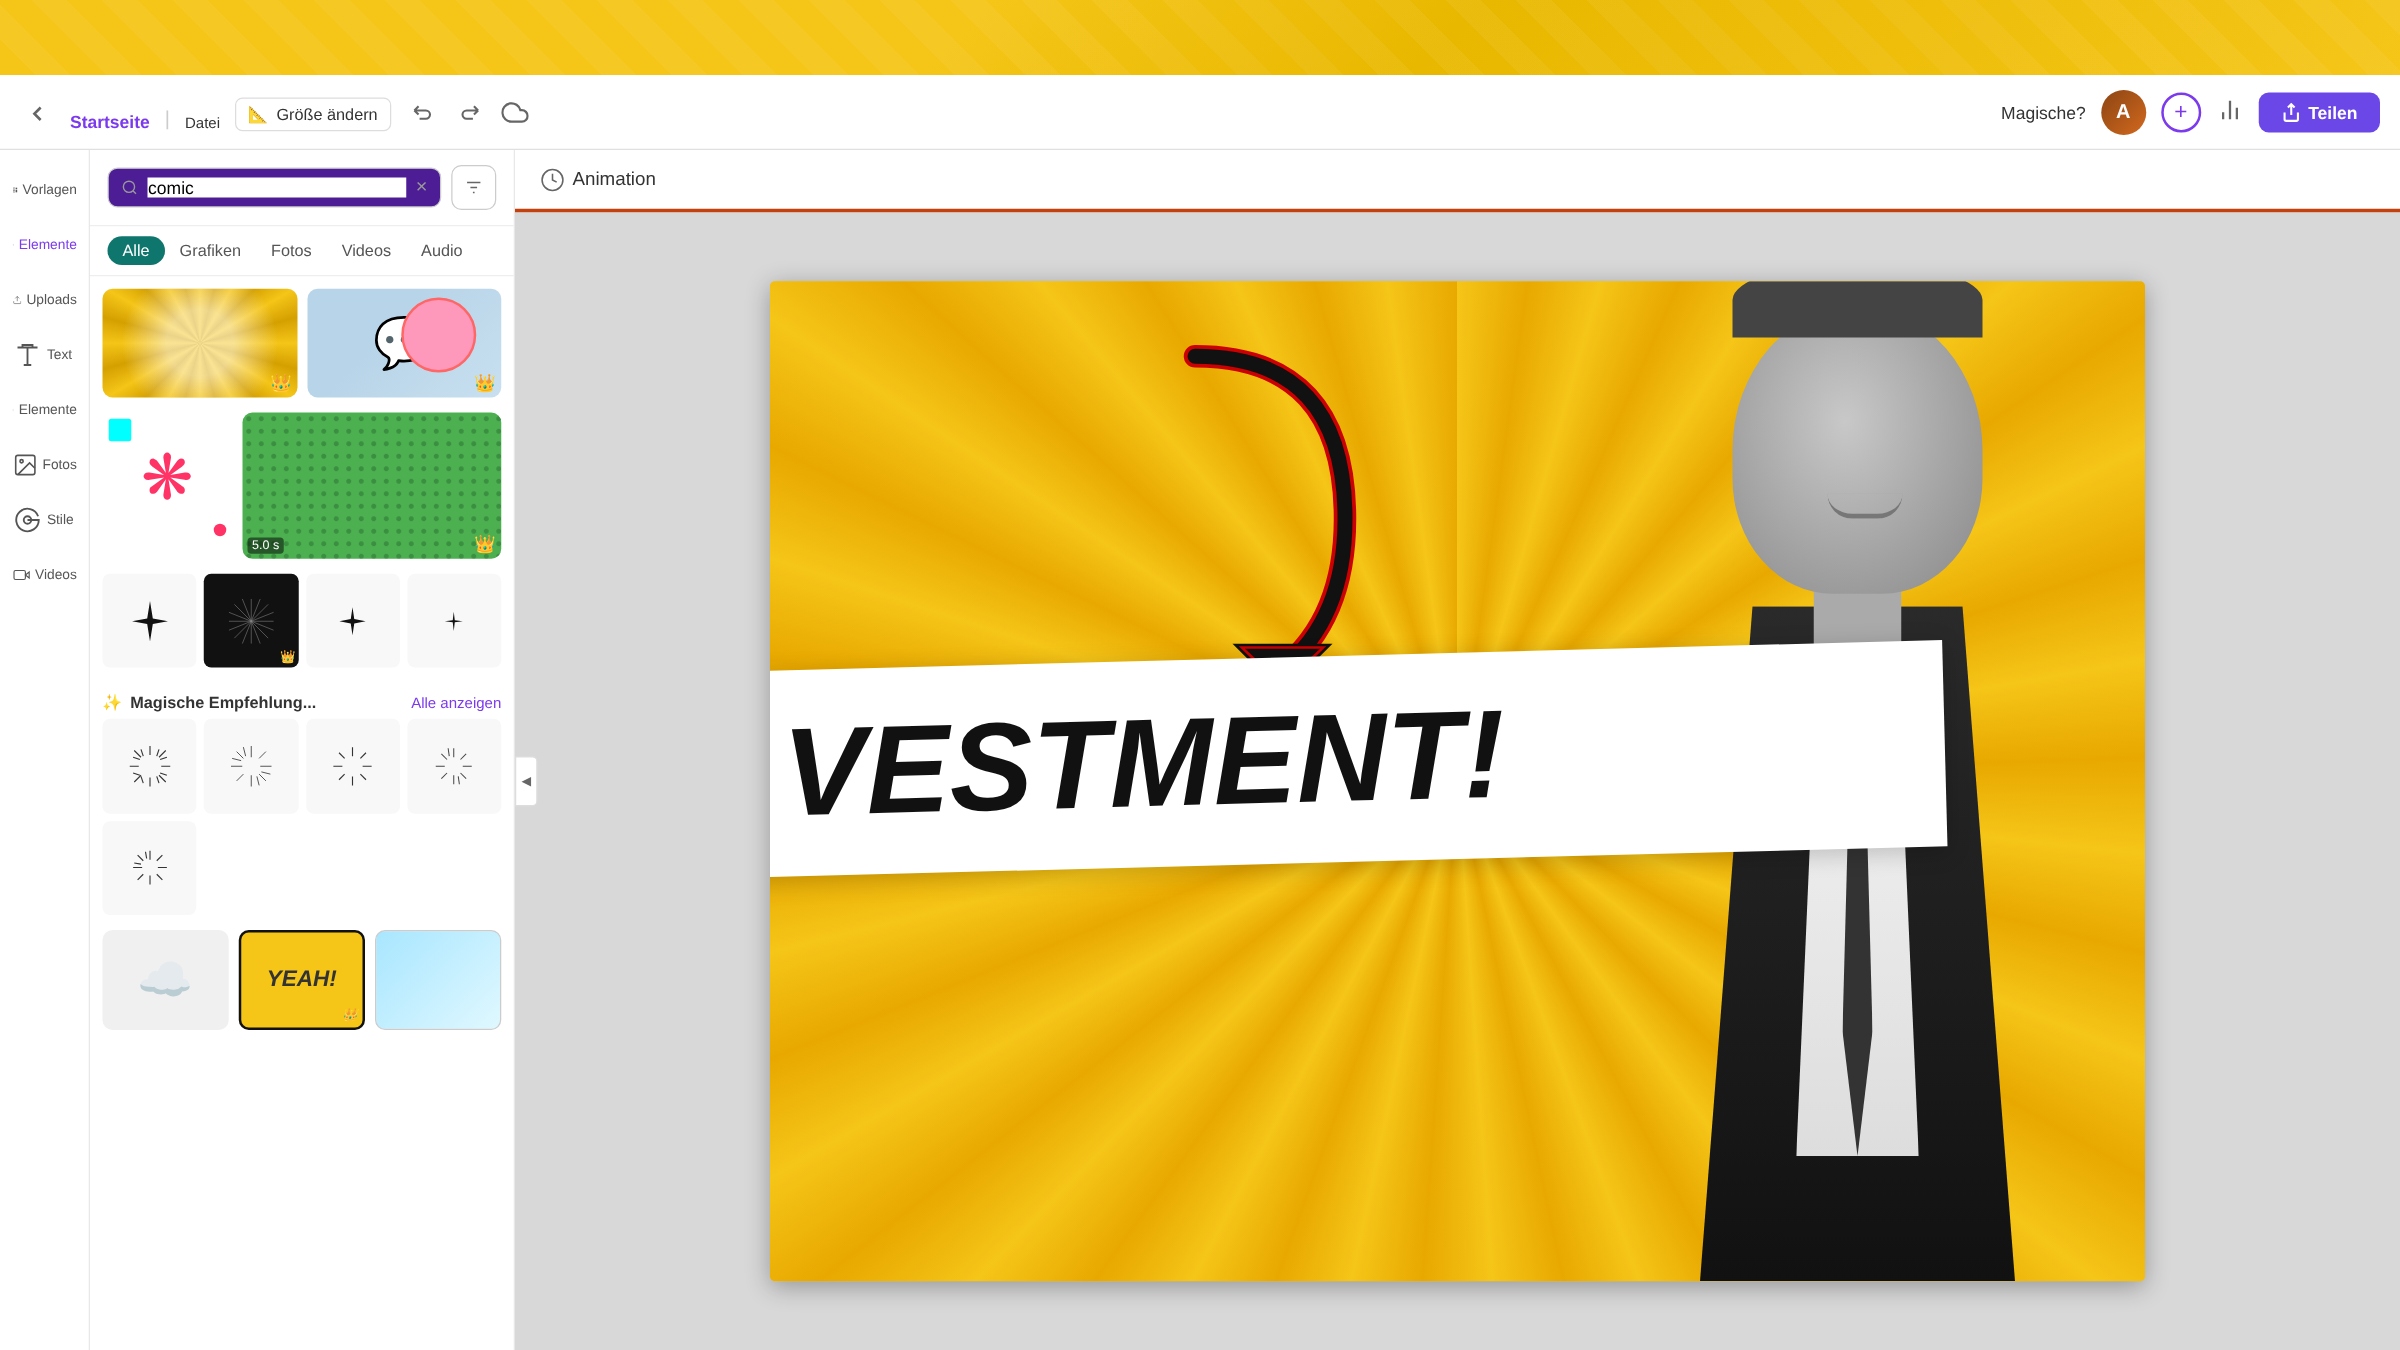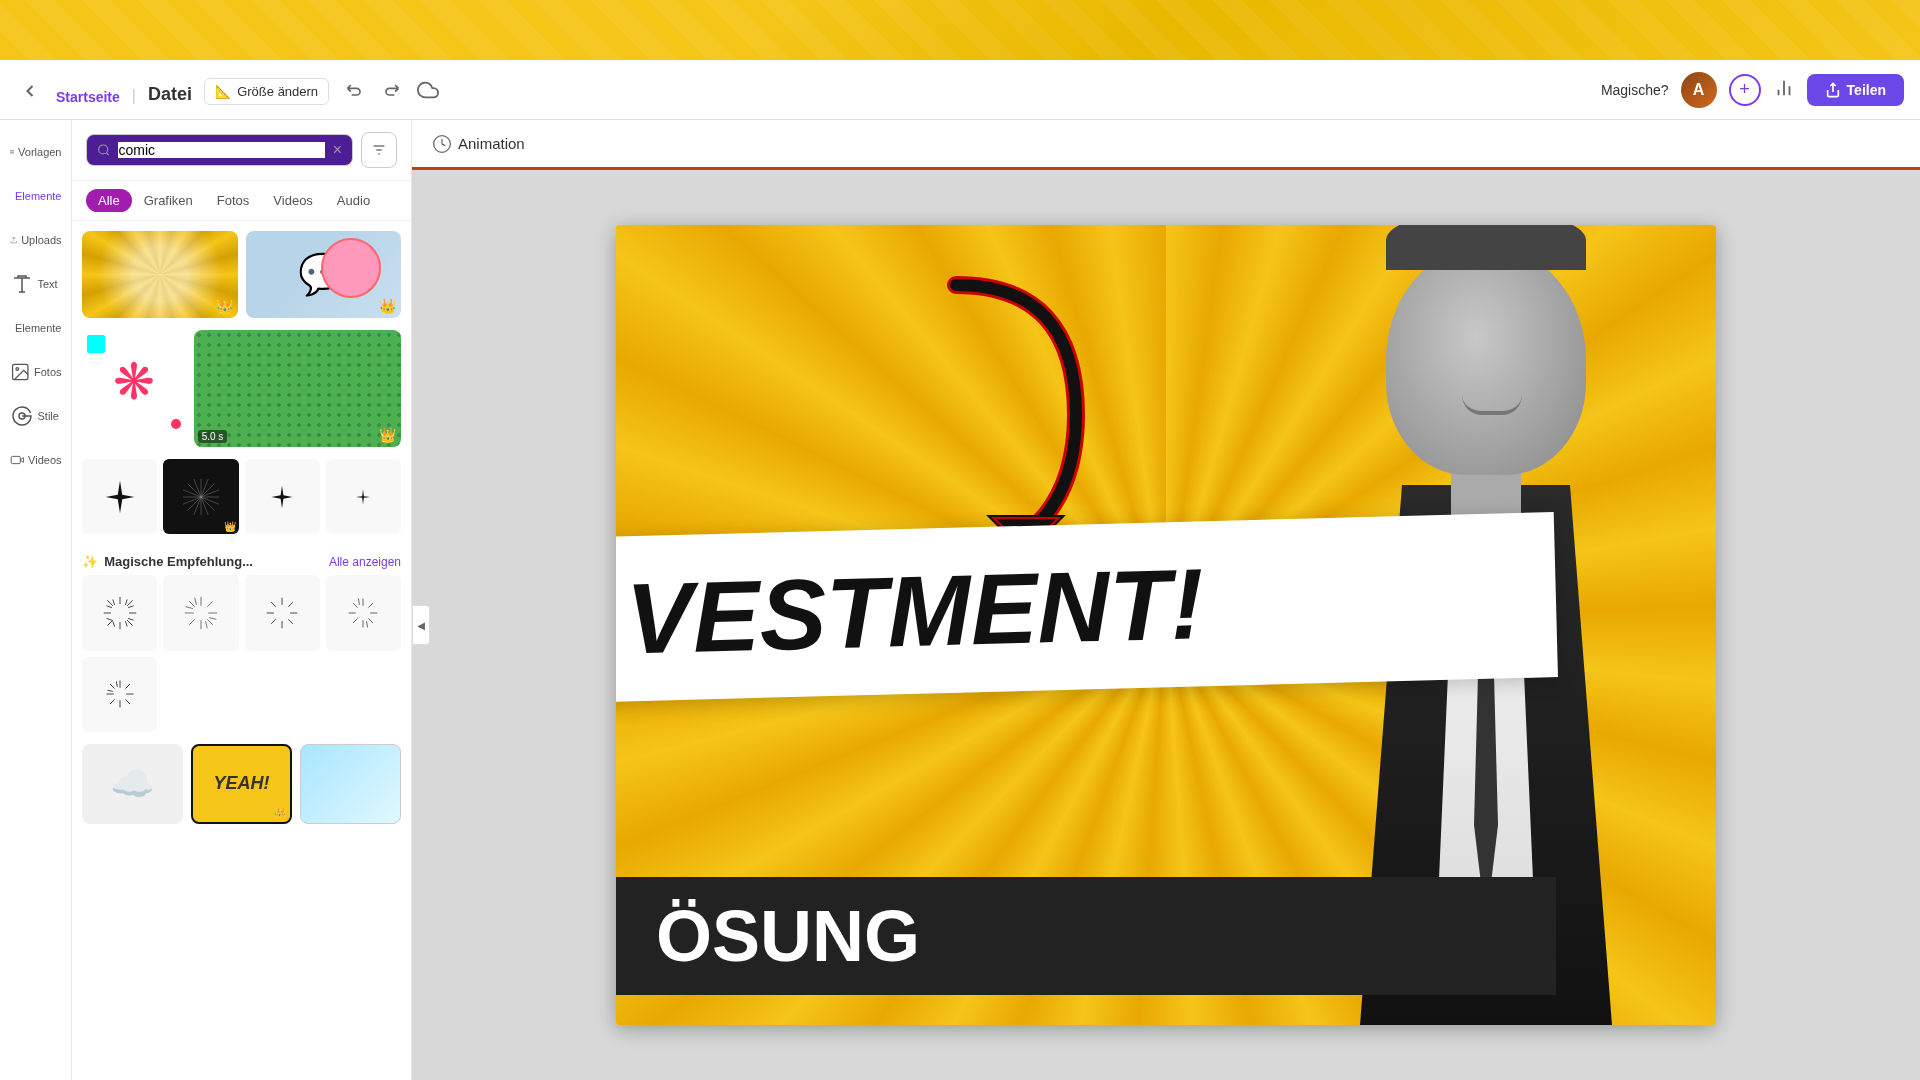--- a/index.html
+++ b/index.html
@@ -27,21 +27,21 @@
       gap: 16px;
       border-bottom: 1px solid #e0e0e0;
       position: relative; z-index: 10;
     }
     .header-left { display: flex; align-items: flex-end; gap: 12px; flex: 1; }
     .header-right { display: flex; align-items: center; gap: 12px; }
 
     .nav-back { display: flex; align-items: center; gap: 6px; color: #333; font-size: 14px; font-weight: 500; cursor: pointer; }
     .nav-back svg { width: 20px; height: 20px; }
     .home-link { color: #7c3aed; font-size: 14px; font-weight: 600; cursor: pointer; }
-    .datei-link { color: #333; font-size: 18px; font-weight: 700; cursor: pointer; }
+    .datei-link { color: #333; font-size: 12px; font-weight: 400; cursor: pointer; }
     .groesse-btn {
       display: flex; align-items: center; gap: 6px;
       background: none; border: 1px solid #ddd; border-radius: 6px;
       padding: 5px 10px; font-size: 13px; cursor: pointer; color: #333;
     }
 
     .toolbar-icons { display: flex; align-items: center; gap: 8px; }
     .toolbar-icon-btn { background: none; border: none; cursor: pointer; color: #666; padding: 4px; border-radius: 4px; display: flex; align-items: center; }
 
     .problem-link { color: #333; font-size: 14px; cursor: pointer; }
@@ -93,21 +93,21 @@
     .filter-tabs {
       display: flex; align-items: center; gap: 0;
       padding: 8px 14px; border-bottom: 1px solid #eee;
       overflow-x: auto;
     }
     .filter-tab {
       background: none; border: none; cursor: pointer;
       font-size: 13px; padding: 4px 12px; border-radius: 20px;
       color: #555; white-space: nowrap;
     }
-    .filter-tab.active { background: #a21caf; color: #fff; }
+    .filter-tab.active { background: #0f766e; color: #fff; }
 
     .panel-content { flex: 1; overflow-y: auto; padding: 10px; }
 
     
     .items-grid { display: grid; grid-template-columns: 1fr 1fr; gap: 8px; margin-bottom: 12px; }
 
     .grid-item {
       border-radius: 8px; overflow: hidden; cursor: pointer; position: relative;
       background: #f0f0f0; aspect-ratio: 16/9;
     }
@@ -550,23 +550,20 @@
           <polygon points="110,260 150,300 190,260" fill="#111"></polygon>
           <polygon points="115,262 150,296 185,262" fill="#cc0000"></polygon>
           <polygon points="120,264 150,292 180,264" fill="#111"></polygon>
         </svg>
 
 
         <div style="position:absolute;top:300px;left:-50px;right:160px;background:#fff;color:#111;font-size:100px;font-weight:900;font-style:italic;padding:25px 60px;transform:rotate(-1.5deg);z-index:3;box-shadow:0 4px 20px rgba(0,0,0,0.2);">
           <span>VESTMENT!</span>
         </div>
 
-        <div style="position:absolute;bottom:30px;left:0;right:160px;background:#222;color:#fff;font-size:72px;font-weight:900;padding:18px 40px;z-index:3;">
-          <span>ÖSUNG</span>
-        </div>
 
         <div style="position:absolute;right:0;top:0;bottom:0;width:480px;overflow:hidden;">
 
           <div style="position:absolute;bottom:0;right:20px;width:420px;height:760px;">
 
             <div style="position:absolute;bottom:0;left:50%;transform:translateX(-50%);width:280px;height:540px;background:linear-gradient(180deg, #2a2a2a 0%, #111 100%);clip-path:polygon(20% 0,80% 0,95% 100%,5% 100%);"></div>
 
             <div style="position:absolute;bottom:100px;left:50%;transform:translateX(-50%);width:140px;height:320px;background:linear-gradient(180deg, #f0f0f0 0%, #ddd 100%);clip-path:polygon(25% 0,75% 0,85% 100%,15% 100%);"></div>
 
             <div style="position:absolute;bottom:100px;left:50%;transform:translateX(-50%);width:40px;height:250px;background:#333;clip-path:polygon(30% 0,70% 0,80% 60%,50% 100%,20% 60%);"></div>

